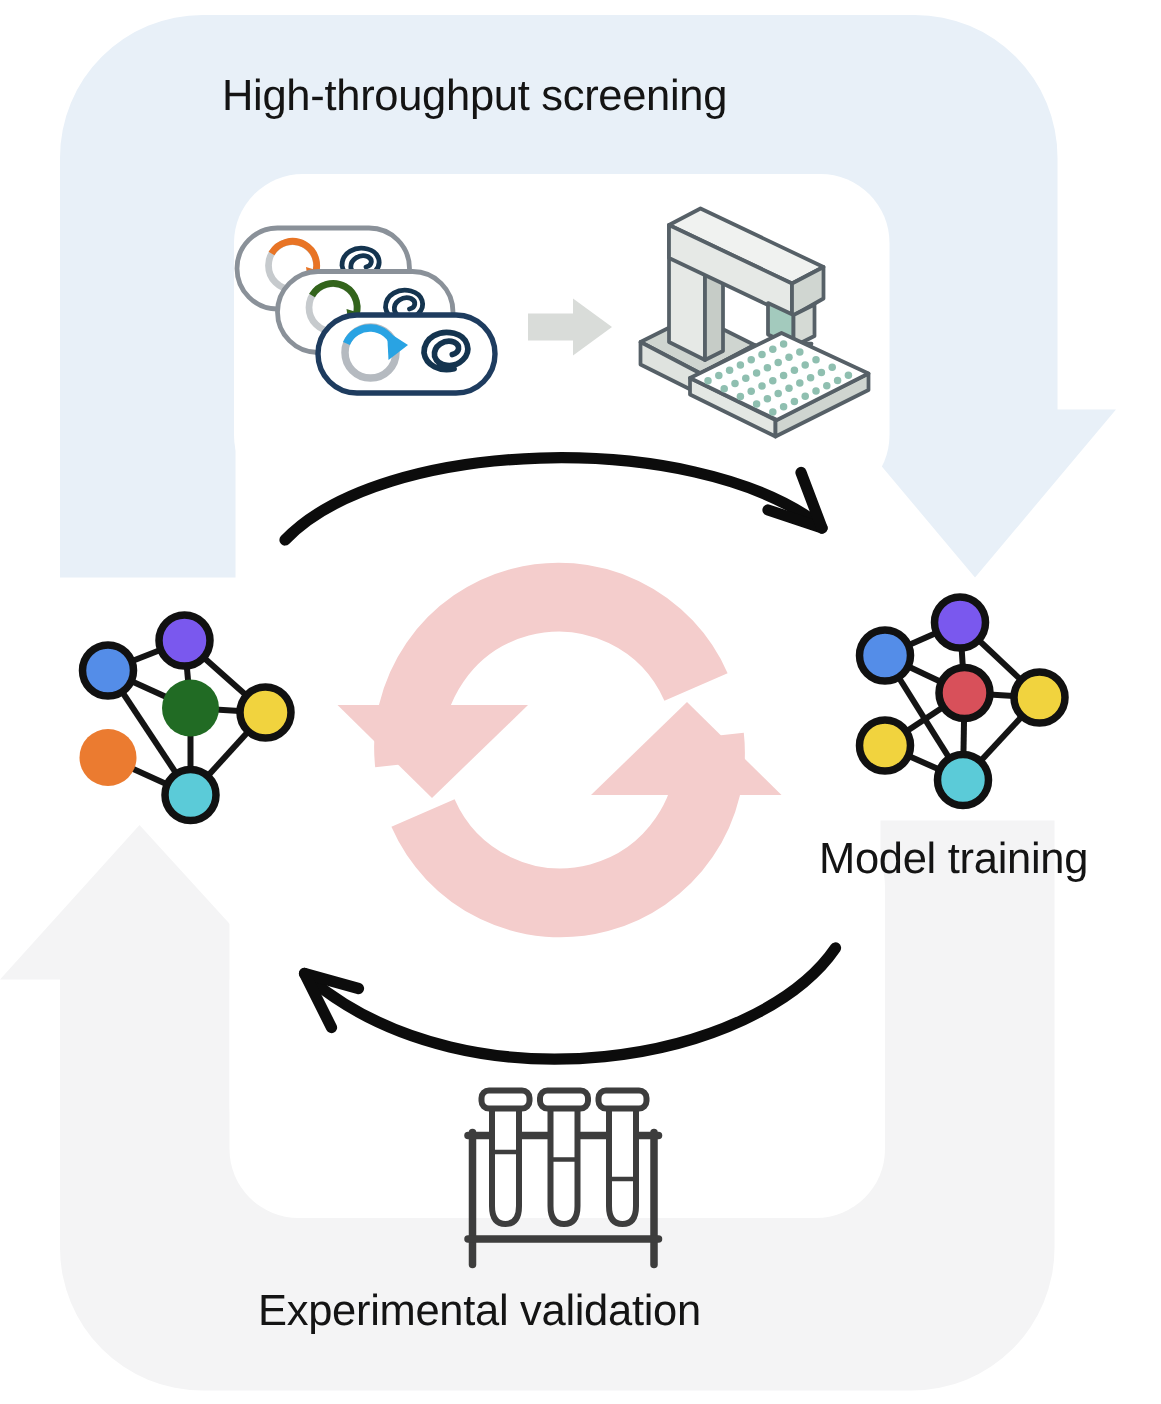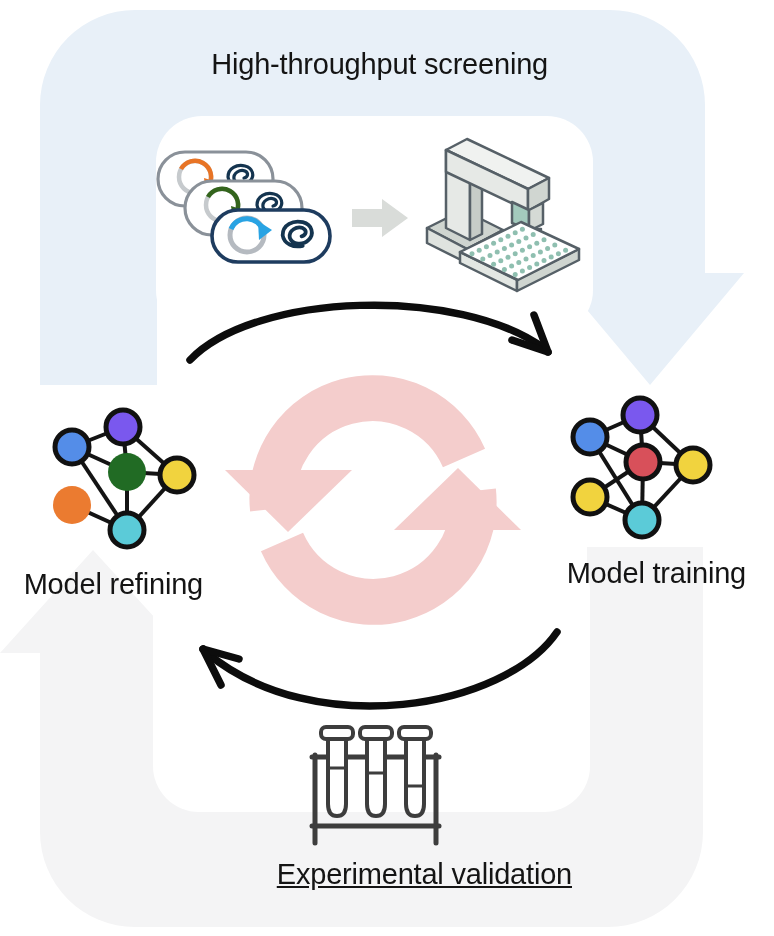--- a/index.html
+++ b/index.html
@@ -1,24 +1,24 @@
 <!DOCTYPE html>
 <html><head>
 <meta charset="utf-8">
 <style>
   html,body{margin:0;padding:0;background:#ffffff;}
   .stage{position:relative;width:774px;height:936px;background:#ffffff;overflow:hidden;
          font-family:"Liberation Sans", sans-serif;}
   .stage svg{position:absolute;left:0;top:0;}
-  .step-label{position:absolute;font-size:29px;color:#141414;text-align:right;
+  .step-label{position:absolute;font-size:29px;color:#141414;text-align:left;
               letter-spacing:-0.2px;line-height:1.1;}
   .lbl-top{left:148px;top:49px;width:400px;}
   .lbl-left{left:3px;top:569px;width:200px;}
   .lbl-right{left:546px;top:558px;width:200px;}
-  .lbl-bottom{left:172px;top:859px;width:400px;text-decoration:underline;}
+  .lbl-bottom{left:172px;top:859px;width:400px;}
 </style>
 </head>
 <body>
 
 <div class="stage">
 <svg width="774" height="936" viewBox="0 0 774 936">
   <defs>
     <path id="scribble" d="M 4,10 C -4,12 -12,8 -13,1 C -13,-8 -4,-12 4,-10 C 12,-8 14,0 9,5 C 4,10 -5,9 -7,3 C -8,-3 -1,-7 4,-5 C 8,-3 7,1 3,2" fill="none" stroke-width="3.2" stroke-linecap="round"></path>
   </defs>
 
@@ -226,16 +226,15 @@
 
     <g stroke-width="4">
       <path d="M 406,740 L 406,804 Q 406,816 415,816 Q 424,816 424,804 L 424,740" fill="#ffffff"></path>
       <rect x="399" y="727" width="32" height="12" rx="5" fill="#ffffff"></rect>
       <line x1="407" y1="786" x2="423" y2="786" stroke-width="3"></line>
     </g>
   </g>
 </svg>
 
 <div class="step-label lbl-top">High-throughput screening</div>
-<div class="step-label lbl-left">Model refining</div>
 <div class="step-label lbl-right">Model training</div>
 <div class="step-label lbl-bottom">Experimental validation</div>
 </div>
 
 </body></html>

